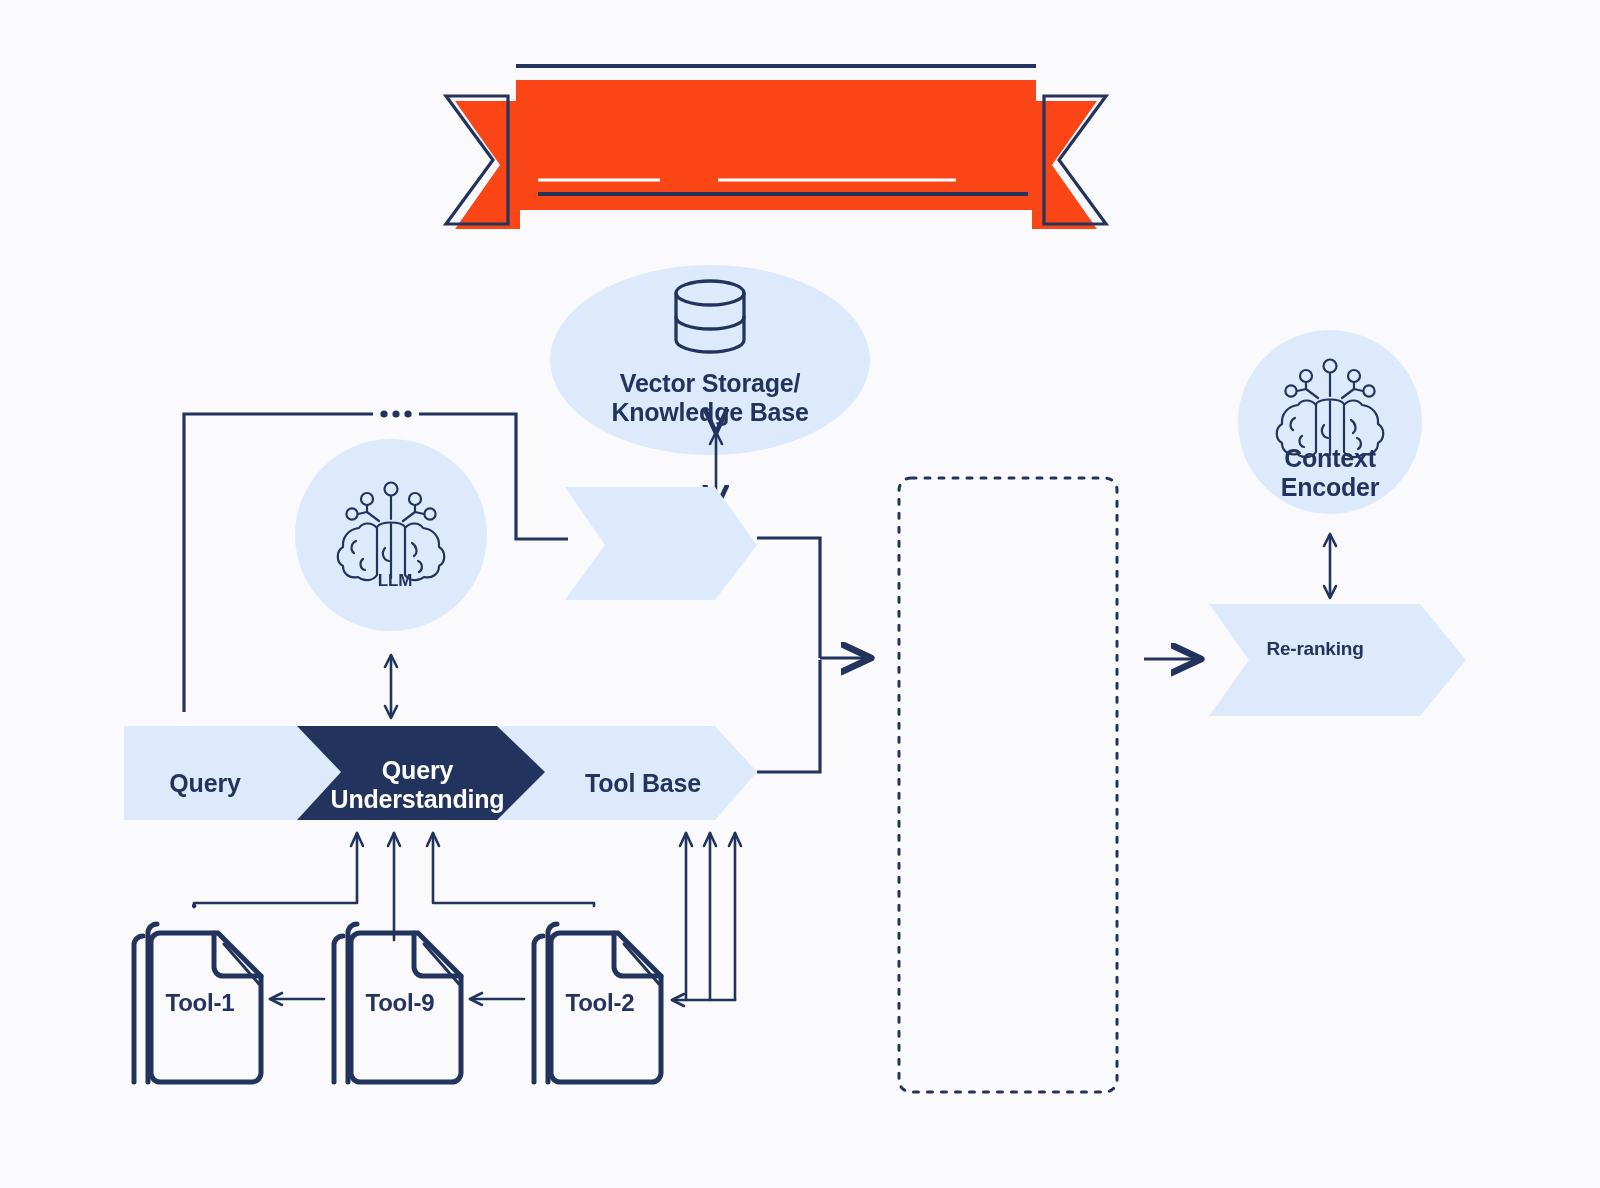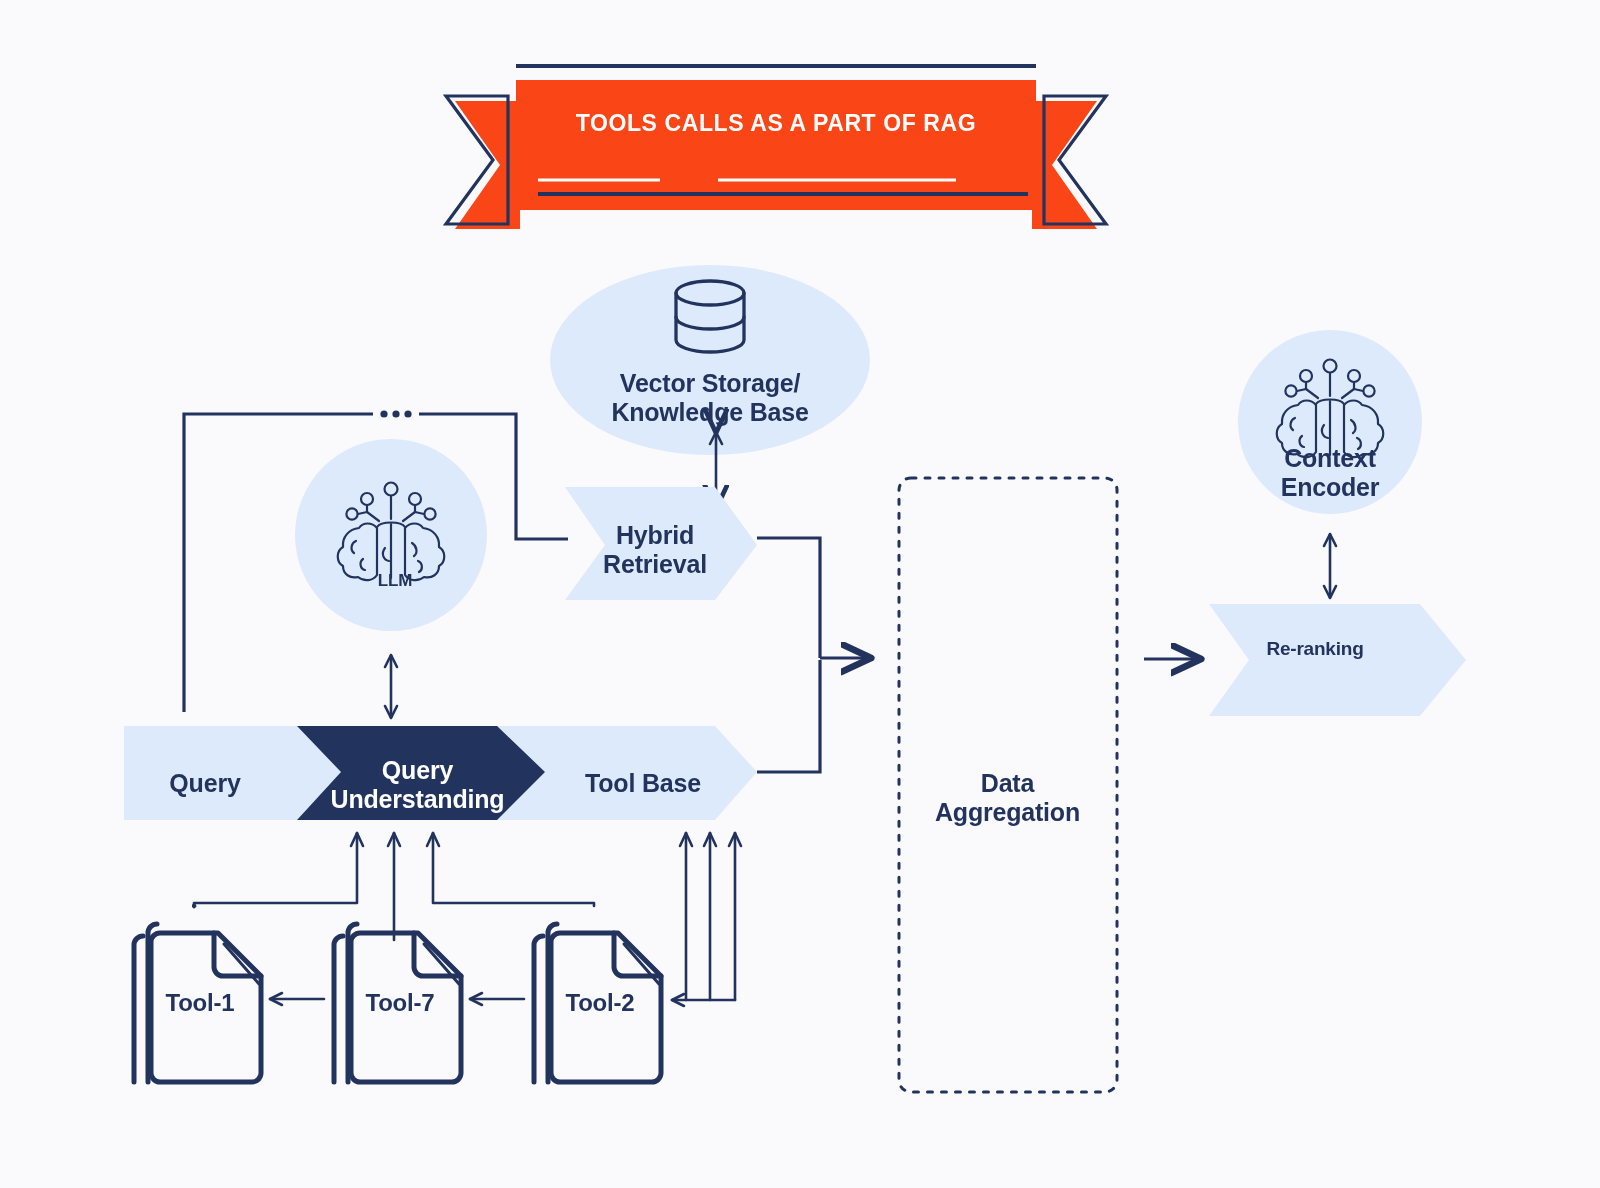--- a/index.html
+++ b/index.html
@@ -312,34 +312,29 @@
       <path d="M1316,404 C1320,398 1340,398 1344,404"></path>
       <line x1="1330" y1="401" x2="1330" y2="455"></line>
       <path d="M1295,418 C1290,420 1289,427 1293,430"></path>
       <path d="M1302,436 C1298,439 1299,446 1304,447"></path>
       <path d="M1324,425 C1320,430 1322,437 1328,438"></path>
       <path d="M1351,420 C1356,423 1357,430 1353,433"></path>
       <path d="M1357,438 C1362,440 1362,447 1358,449"></path>
     </g>
   </svg>
 
-  <div id="banner-title">TOOLS CALLS AS A PART OF RAG</div>
 
   <div class="lbl" id="vector-label">Vector Storage/
 Knowledge Base</div>
   <div class="lbl" id="llm-label">LLM</div>
-  <div class="lbl" id="hybrid-label">Hybrid
-Retrieval</div>
   <div class="lbl" id="query-label">Query</div>
   <div class="lbl" id="qu-label">Query
 Understanding</div>
   <div class="lbl" id="toolcalls-label">Tool Base</div>
-  <div class="lbl" id="dataagg-label">Data
-Aggregation</div>
   <div class="lbl" id="ctxenc-label">Context
 Encoder</div>
   <div class="lbl" id="rerank-label">Re-ranking</div>
 
   <div class="lbl" id="tool1-label">Tool-1</div>
-  <div class="lbl" id="tool2-label">Tool-7</div>
+  <div class="lbl" id="tool2-label">Tool-9</div>
   <div class="lbl" id="tool3-label">Tool-2</div>
 
 </div>
 
 </body></html>

